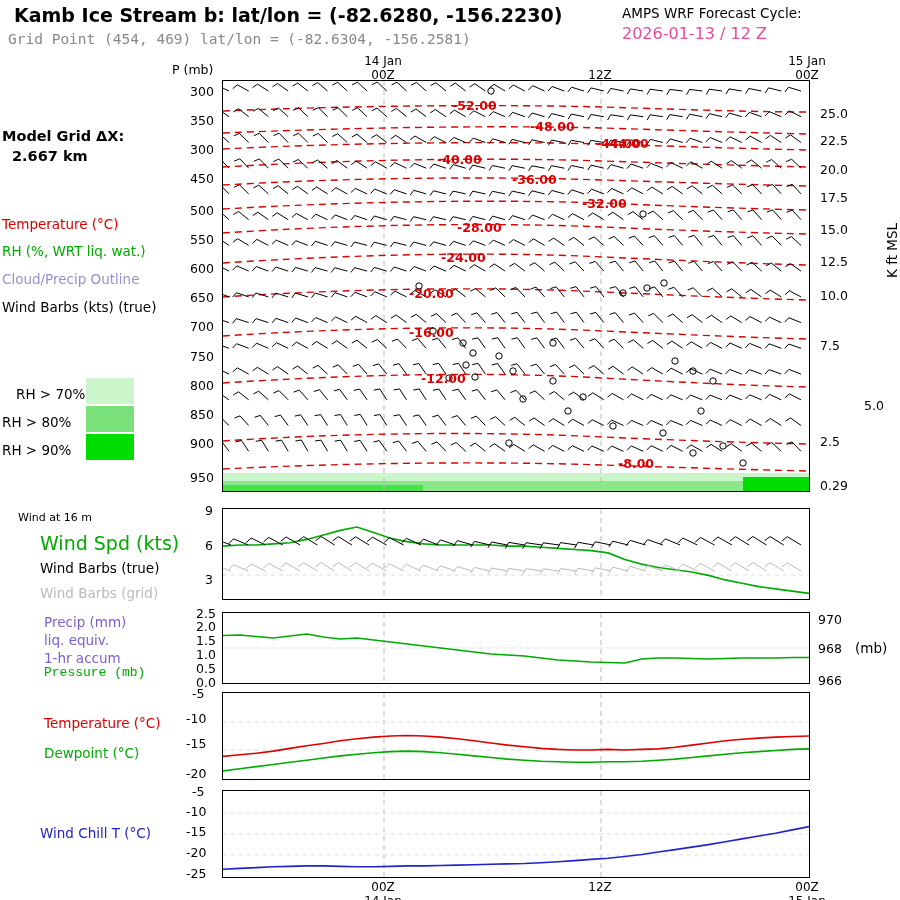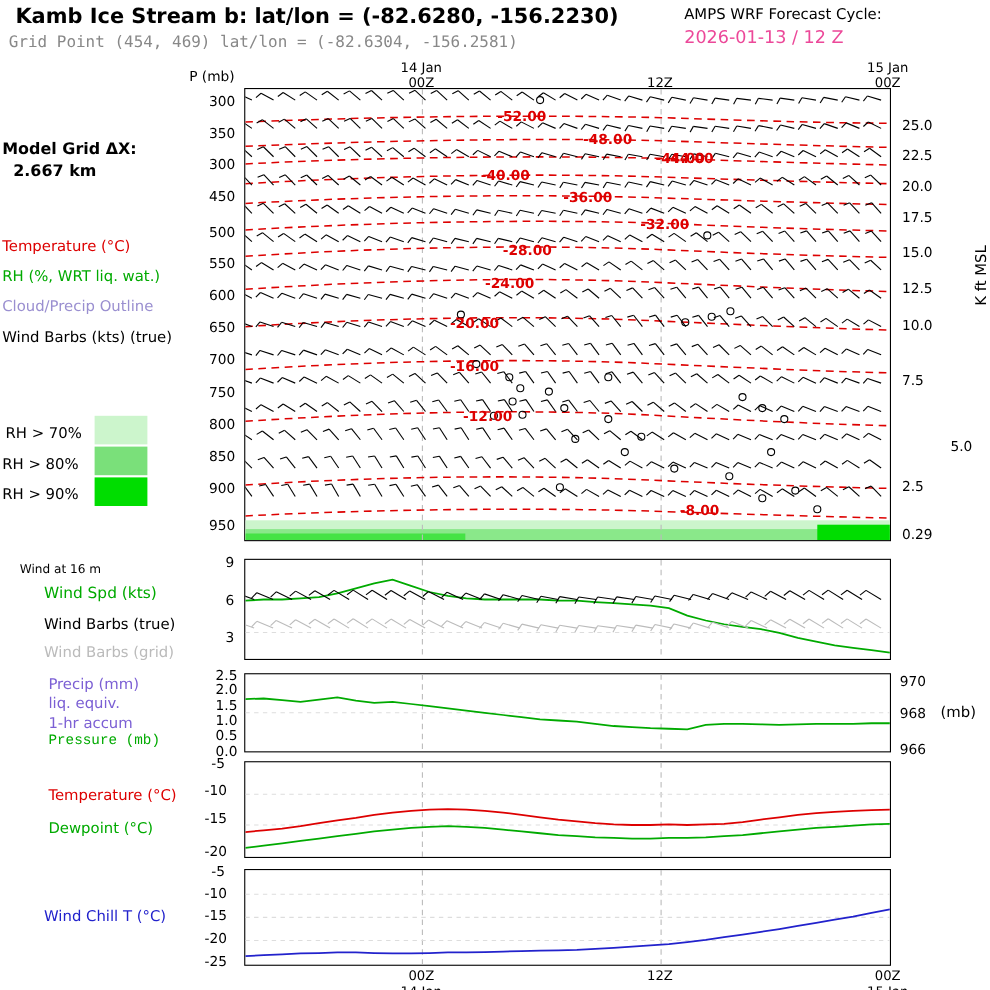--- a/index.html
+++ b/index.html
@@ -12,38 +12,38 @@
   #amps2{left:622px;top:24px;font-size:16px;color:#ec4899;}
   
   #gridlabel{left:2px;top:128px;font-size:14.5px;font-weight:bold;color:#000;}
   #gridval{left:12px;top:148px;font-size:14.5px;font-weight:bold;color:#000;}
   .leg{font-size:13.5px;font-family:"DejaVu Sans",sans-serif;}
   #leg-temp{left:2px;top:216px;color:#dd0000;}
   #leg-rh{left:2px;top:243px;color:#00aa00;}
   #leg-cloud{left:2px;top:271px;color:#9a8fd0;}
   #leg-barb{left:2px;top:299px;color:#000;}
   .rhrow{font-size:13.5px;color:#000;}
-  #rh70{left:5px;top:386px;}
+  #rh70{left:16px;top:386px;}
   #rh80{left:2px;top:414px;}
   #rh90{left:2px;top:442px;}
   .swatch{position:absolute;width:48px;height:26px;left:86px;border:0;}
   
   .panel{position:absolute;border:1px solid #000;background:#fff;box-sizing:border-box;}
   
   #mainpanel{left:222px;top:80px;width:588px;height:412px;}
   #wpanel{left:222px;top:508px;width:588px;height:92px;}
   #ppanel{left:222px;top:612px;width:588px;height:72px;}
   #tpanel{left:222px;top:692px;width:588px;height:88px;}
   #cpanel{left:222px;top:790px;width:588px;height:88px;}
   .axlab{position:absolute;font-size:12.5px;color:#000;font-family:"DejaVu Sans",sans-serif;}
   .ylab-r{position:absolute;font-size:12.5px;color:#000;}
   .tick-top{position:absolute;font-size:12px;color:#000;text-align:center;}
   svg{display:block;}
   #wind10{left:18px;top:511px;font-size:11px;color:#000;}
-  #wspd{left:40px;top:532px;color:#00aa00;font-size:14px;}
+  #wspd{left:40px;top:532px;color:#00aa00;font-size:19px;}
   #wbarbt{left:40px;top:560px;color:#000;font-size:13.5px;text-align:center;}
   #wbarbg{left:40px;top:585px;color:#bbbbbb;font-size:13.5px;}
   #precipl{left:44px;top:614px;color:#7b5fd4;font-size:13.5px;}
   #precipl2{left:44px;top:632px;color:#7b5fd4;font-size:13.5px;}
   #precipl3{left:44px;top:650px;color:#7b5fd4;font-size:13.5px;}
   #presl{left:44px;top:665px;color:#00aa00;font-size:13px;font-family:Liberation Mono, monospace;}
   #templ{left:44px;top:715px;color:#dd0000;font-size:13.5px;}
   #dewl{left:44px;top:745px;color:#00aa00;font-size:13.5px;}
   #chilll{left:40px;top:825px;color:#2222cc;font-size:13.5px;}
   #mbright{left:855px;top:640px;font-size:13.5px;color:#000;}

